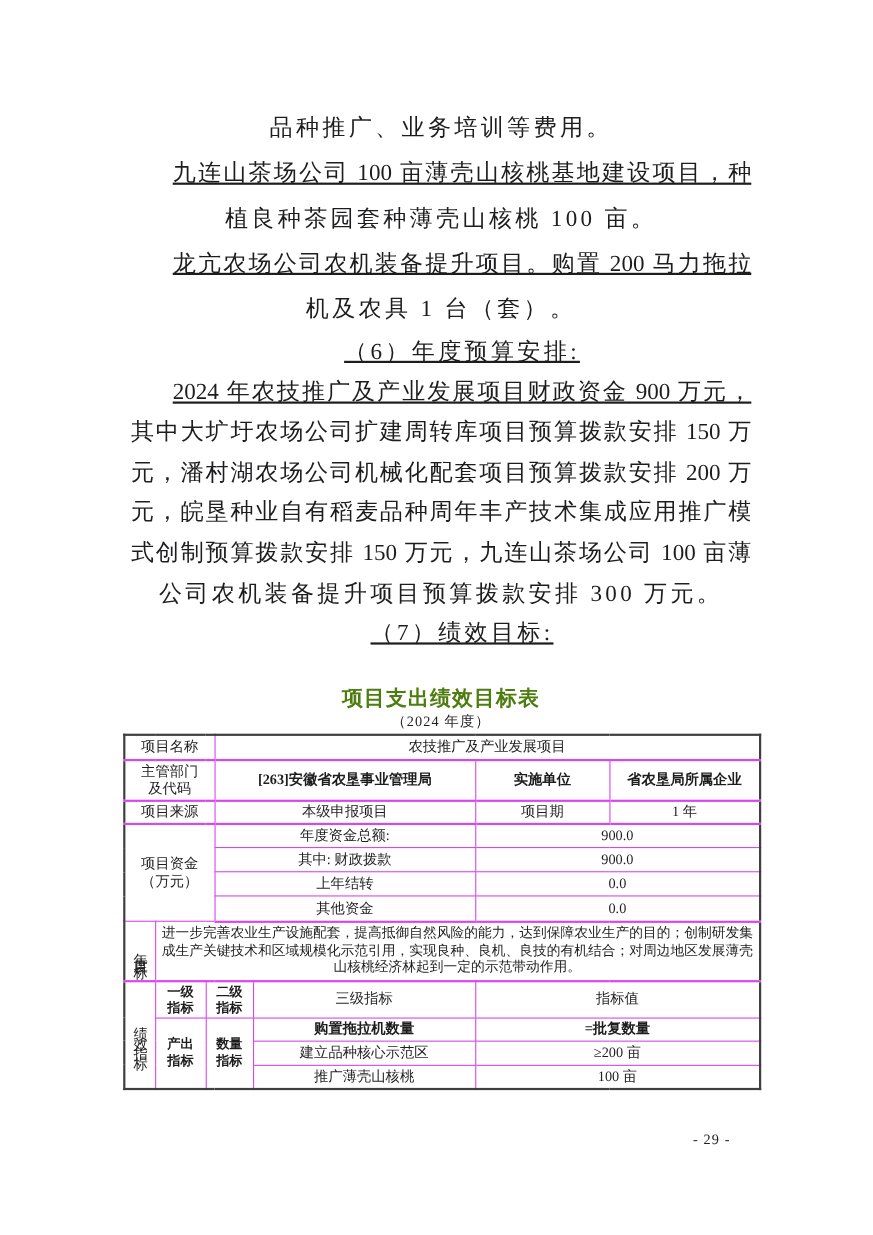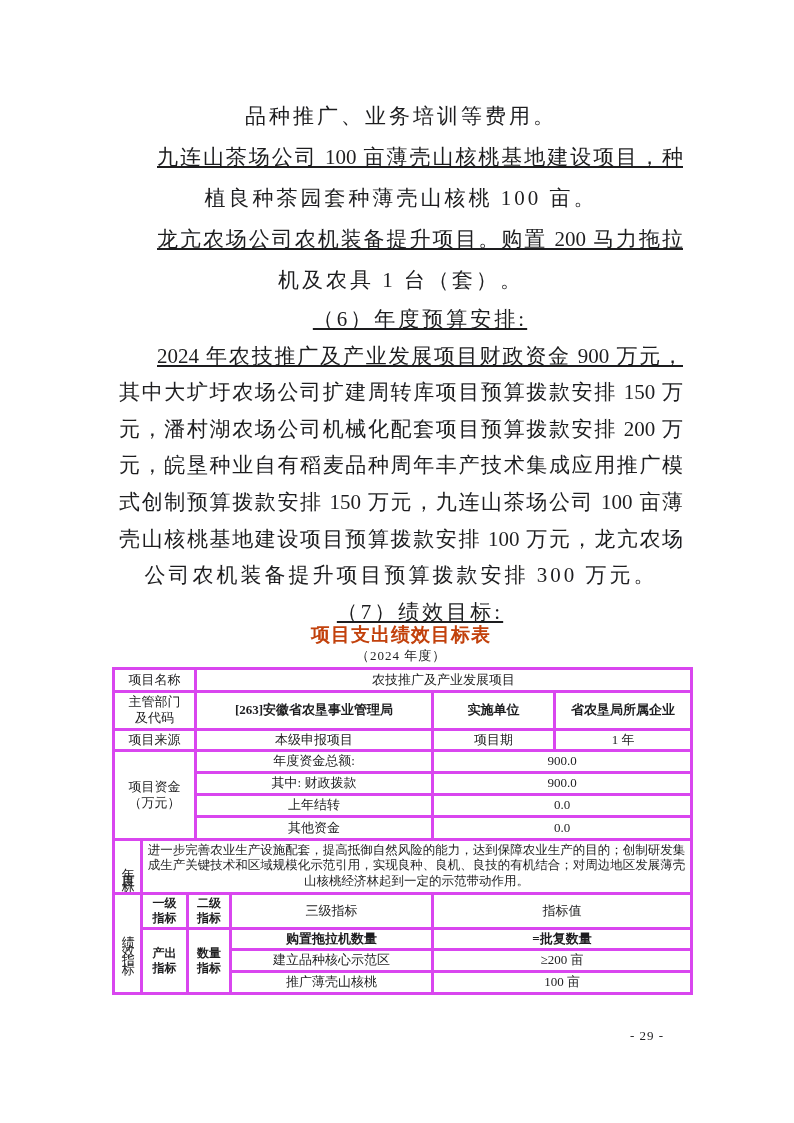--- a/index.html
+++ b/index.html
@@ -25,36 +25,36 @@
     white-space:normal;
     text-align:justify;
     text-align-last:justify;
   }
   .last{letter-spacing:3px;}
   
   .tbl-title{
     position:absolute;left:112px;top:622px;width:578px;
     text-align:center;
     font-family:"Liberation Sans","DejaVu Sans",sans-serif;
-    font-weight:bold;font-size:19px;letter-spacing:1px;color:#c2410c;
+    font-weight:bold;font-size:19px;letter-spacing:1px;color:#4d7c0f;
   }
   .tbl-subtitle{
     position:absolute;left:112px;top:647px;width:578px;
     text-align:center;font-size:13px;letter-spacing:1px;
   }
   
   table.perf{
     position:absolute;left:112px;top:667px;
     width:578px;
     border-collapse:collapse;
     table-layout:fixed;
     font-size:13px;
   }
   table.perf td{
-    border:3px solid #d946ef;
+    border:1px solid #d946ef;
     text-align:center;
     vertical-align:middle;
     padding:1px 2px;
     line-height:1.25;
     overflow:hidden;
   }
   table.perf{border:2px solid #3f3f3f;}
   tr.major td{border-bottom-width:2px;}
   td.pre{white-space:pre-line;margin-left:14px;}
   td.al{text-align:left;}
@@ -91,21 +91,20 @@
     <div class="line b1 indent just">九连山茶场公司 100 亩薄壳山核桃基地建设项目，种</div>
     <div class="line b1 last">植良种茶园套种薄壳山核桃 100 亩。</div>
     <div class="line b1 indent just">龙亢农场公司农机装备提升项目。购置 200 马力拖拉</div>
     <div class="line b1 last">机及农具 1 台（套）。</div>
     <div class="line b2 indent last">（6）年度预算安排:</div>
     <div class="line b2 indent just">2024 年农技推广及产业发展项目财政资金 900 万元，</div>
     <div class="line b2 just">其中大圹圩农场公司扩建周转库项目预算拨款安排 150 万</div>
     <div class="line b2 just">元，潘村湖农场公司机械化配套项目预算拨款安排 200 万</div>
     <div class="line b2 just">元，皖垦种业自有稻麦品种周年丰产技术集成应用推广模</div>
     <div class="line b2 just">式创制预算拨款安排 150 万元，九连山茶场公司 100 亩薄</div>
-    <div class="line b2 just">壳山核桃基地建设项目预算拨款安排 100 万元，龙亢农场</div>
     <div class="line b2 last">公司农机装备提升项目预算拨款安排 300 万元。</div>
     <div class="line b2 indent last">（7）绩效目标:</div>
   </div>
 
   <div class="tbl-title">项目支出绩效目标表</div>
   <div class="tbl-subtitle">（2024 年度）</div>
 
   <table class="perf">
     <colgroup>
       <col style="width:28px">

